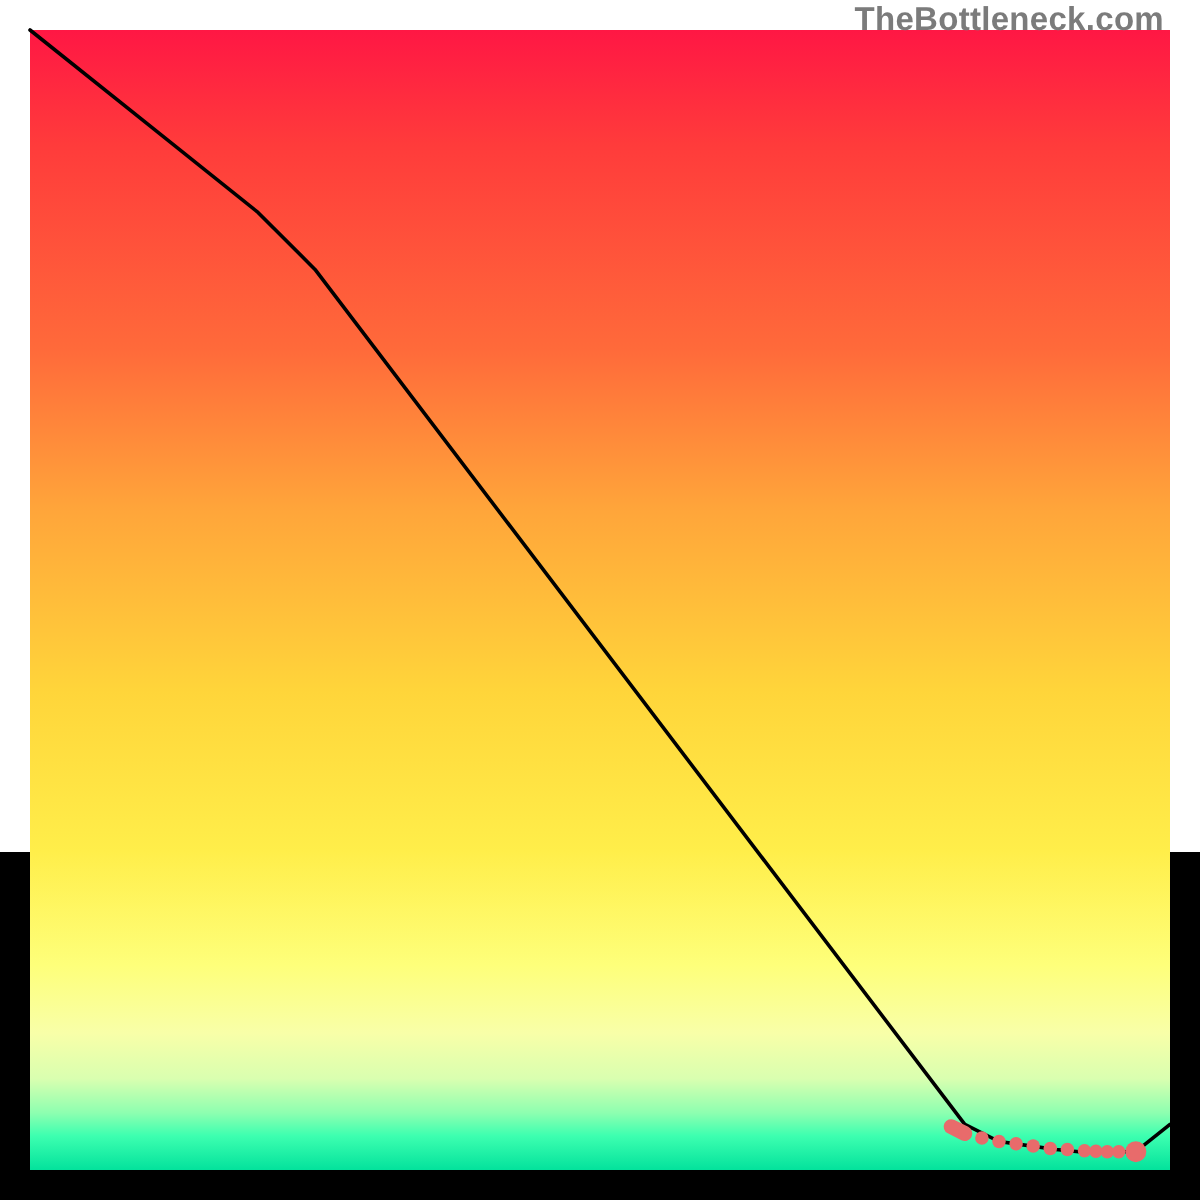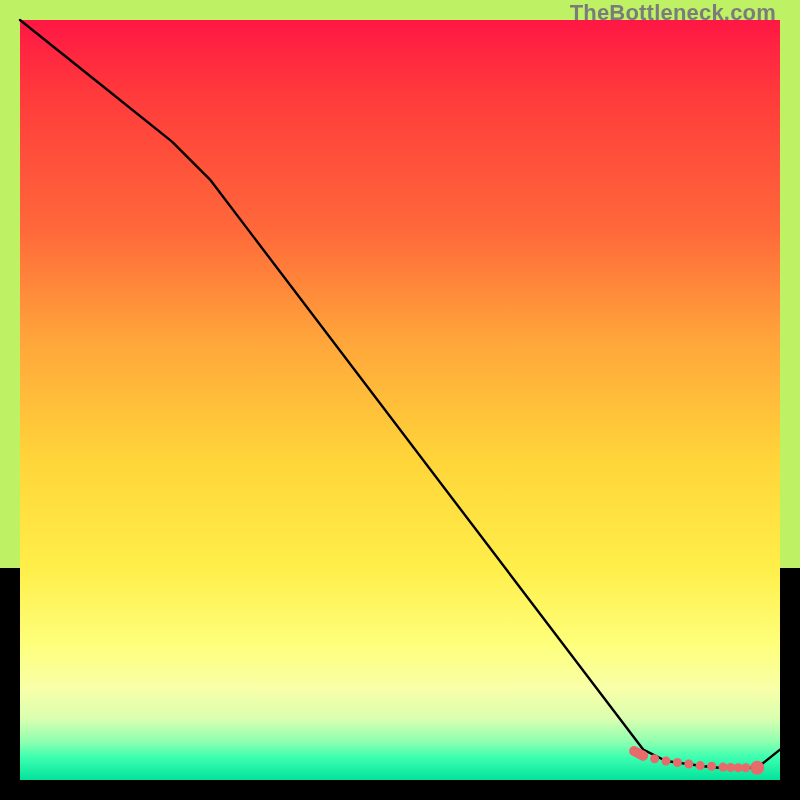--- a/index.html
+++ b/index.html
@@ -7,21 +7,21 @@
     padding: 0;
     width: 800px;
     height: 800px;
     background: #000;
     overflow: hidden;
   }
   .frame {
     position: relative;
     width: 800px;
     height: 568px;
-    background: #bef264;
+    background: #ffffff;
   }
   .plot {
     position: absolute;
     left: 20px;
     top: 20px;
     width: 760px;
     height: 760px;
     
     background: linear-gradient(
       to bottom,

